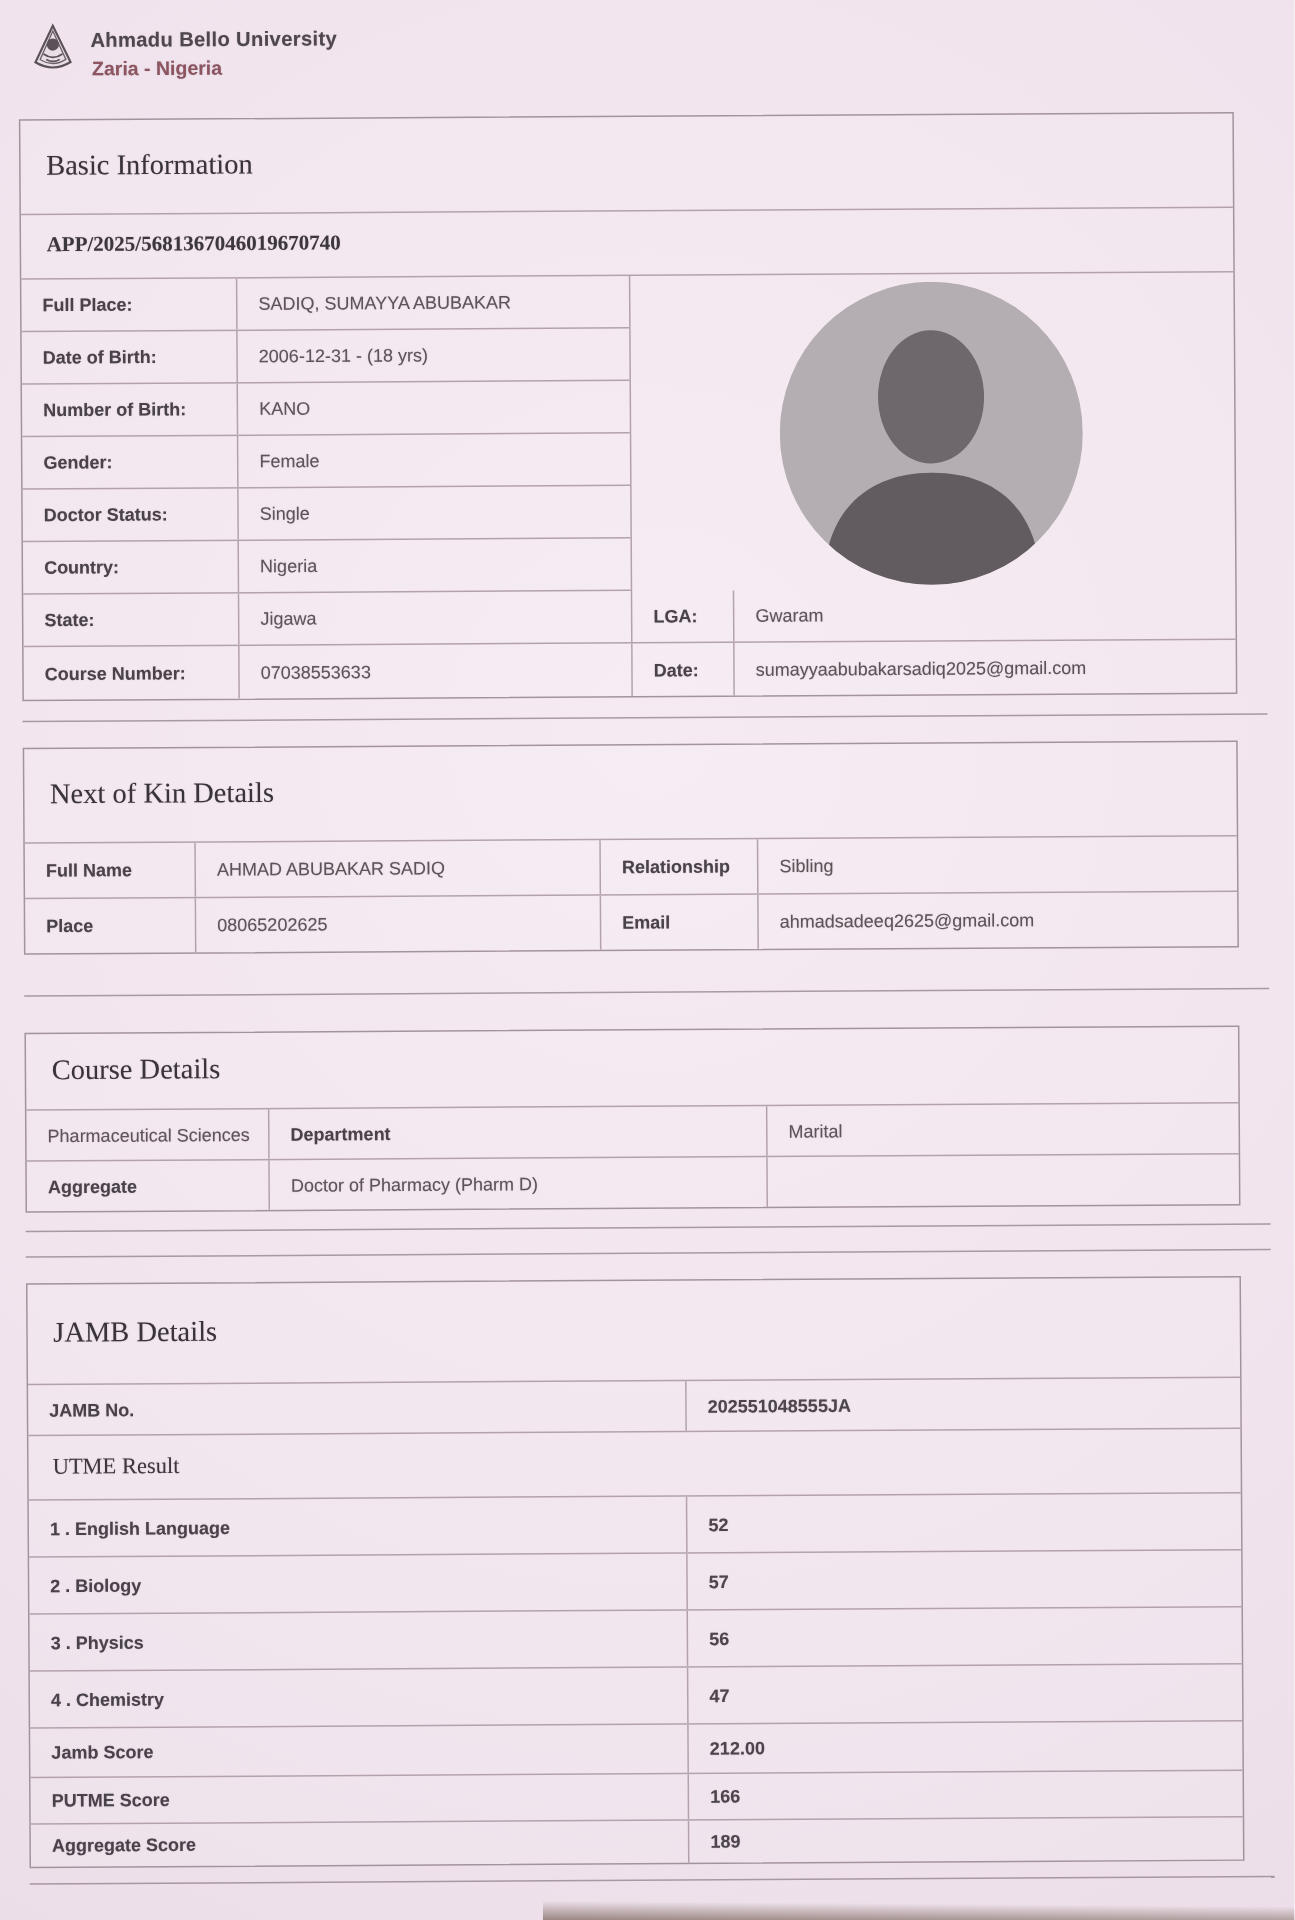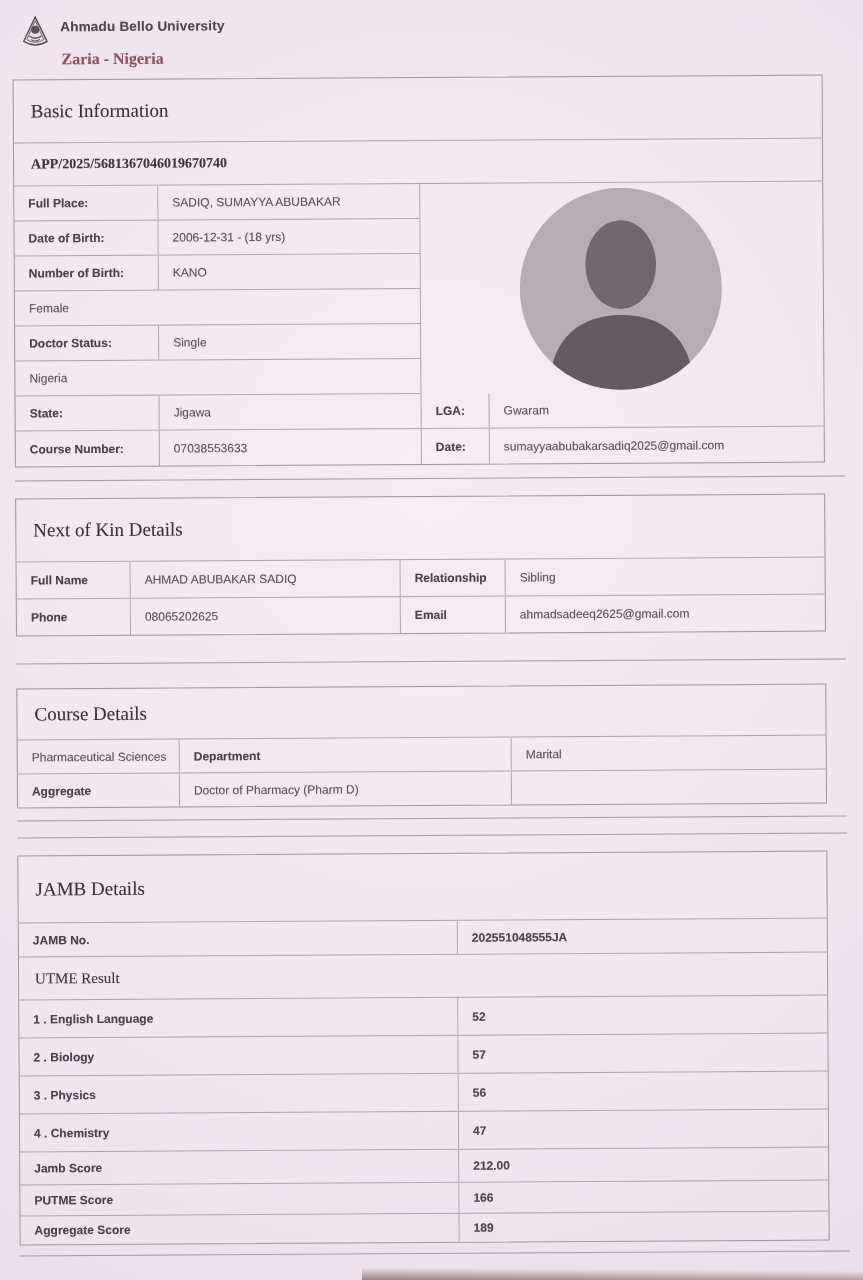--- a/index.html
+++ b/index.html
@@ -12,21 +12,21 @@
   .scan{
     position:absolute;inset:0;
     transform:rotate(-0.35deg);
     text-shadow:0 0 0.8px rgba(95,75,90,0.35);
     color:#463f45;
   }
   
   .hdr{position:relative;height:56px;padding-top:12px;}
   .hdr .logo{position:absolute;left:21px;top:12px;width:36px;height:36px;}
   .hdr .uni{position:absolute;left:64px;top:17px;font-size:13.5px;font-weight:bold;color:#4e474d;letter-spacing:.2px;}
-  .hdr .loc{position:absolute;left:65px;top:48px;font-size:16px;font-weight:bold;color:#8c5560;font-family:Liberation Serif, serif;}
+  .hdr .loc{position:absolute;left:65px;top:36px;font-size:13px;font-weight:bold;color:#8c5560;}
   
   .box{
     margin-left:16px;width:810px;
     border:1px solid #a3939f;
     background:rgba(255,252,255,0.10);
     box-sizing:border-box;
   }
   .box .hd{
     font-family:"Liberation Serif", serif;
     font-size:19px;color:#39333a;
@@ -100,27 +100,29 @@
         </div>
         <div class="bi-row bb">
           <div class="cell lbl br">Date of Birth:</div>
           <div class="cell val">2006-12-31 - (18 yrs)</div>
         </div>
         <div class="bi-row bb">
           <div class="cell lbl br">Number of Birth:</div>
           <div class="cell val">KANO</div>
         </div>
         <div class="bi-row bb">
+          <div class="cell lbl br">Gender:</div>
           <div class="cell val">Female</div>
         </div>
         <div class="bi-row bb">
           <div class="cell lbl br">Doctor Status:</div>
           <div class="cell val">Single</div>
         </div>
         <div class="bi-row bb">
+          <div class="cell lbl br">Country:</div>
           <div class="cell val">Nigeria</div>
         </div>
       </div>
       <div class="bi-photo">
         <svg class="avatar" viewBox="0 0 100 100">
           <defs>
               <clipPath id="ac">
                 <circle cx="50" cy="50" r="50"></circle>
               </clipPath>
             </defs>
@@ -150,21 +152,21 @@
 
   <div class="box" id="box-nok" style="margin-top:17px;">
     <div class="hd">Next of Kin Details</div>
     <div class="nok-row bb">
       <div class="cell lbl br">Full Name</div>
       <div class="cell val br">AHMAD ABUBAKAR SADIQ</div>
       <div class="cell lbl br">Relationship</div>
       <div class="cell val">Sibling</div>
     </div>
     <div class="nok-row">
-      <div class="cell lbl br">Phone</div>
+      <div class="cell lbl br">Place</div>
       <div class="cell val br">08065202625</div>
       <div class="cell lbl br">Email</div>
       <div class="cell val">ahmadsadeeq2625@gmail.com</div>
     </div>
   </div>
 
   <div class="sep" style="margin-top:27px;"></div>
 
   <div class="box" id="box-course" style="margin-top:24px;">
     <div class="hd">Course Details</div>

